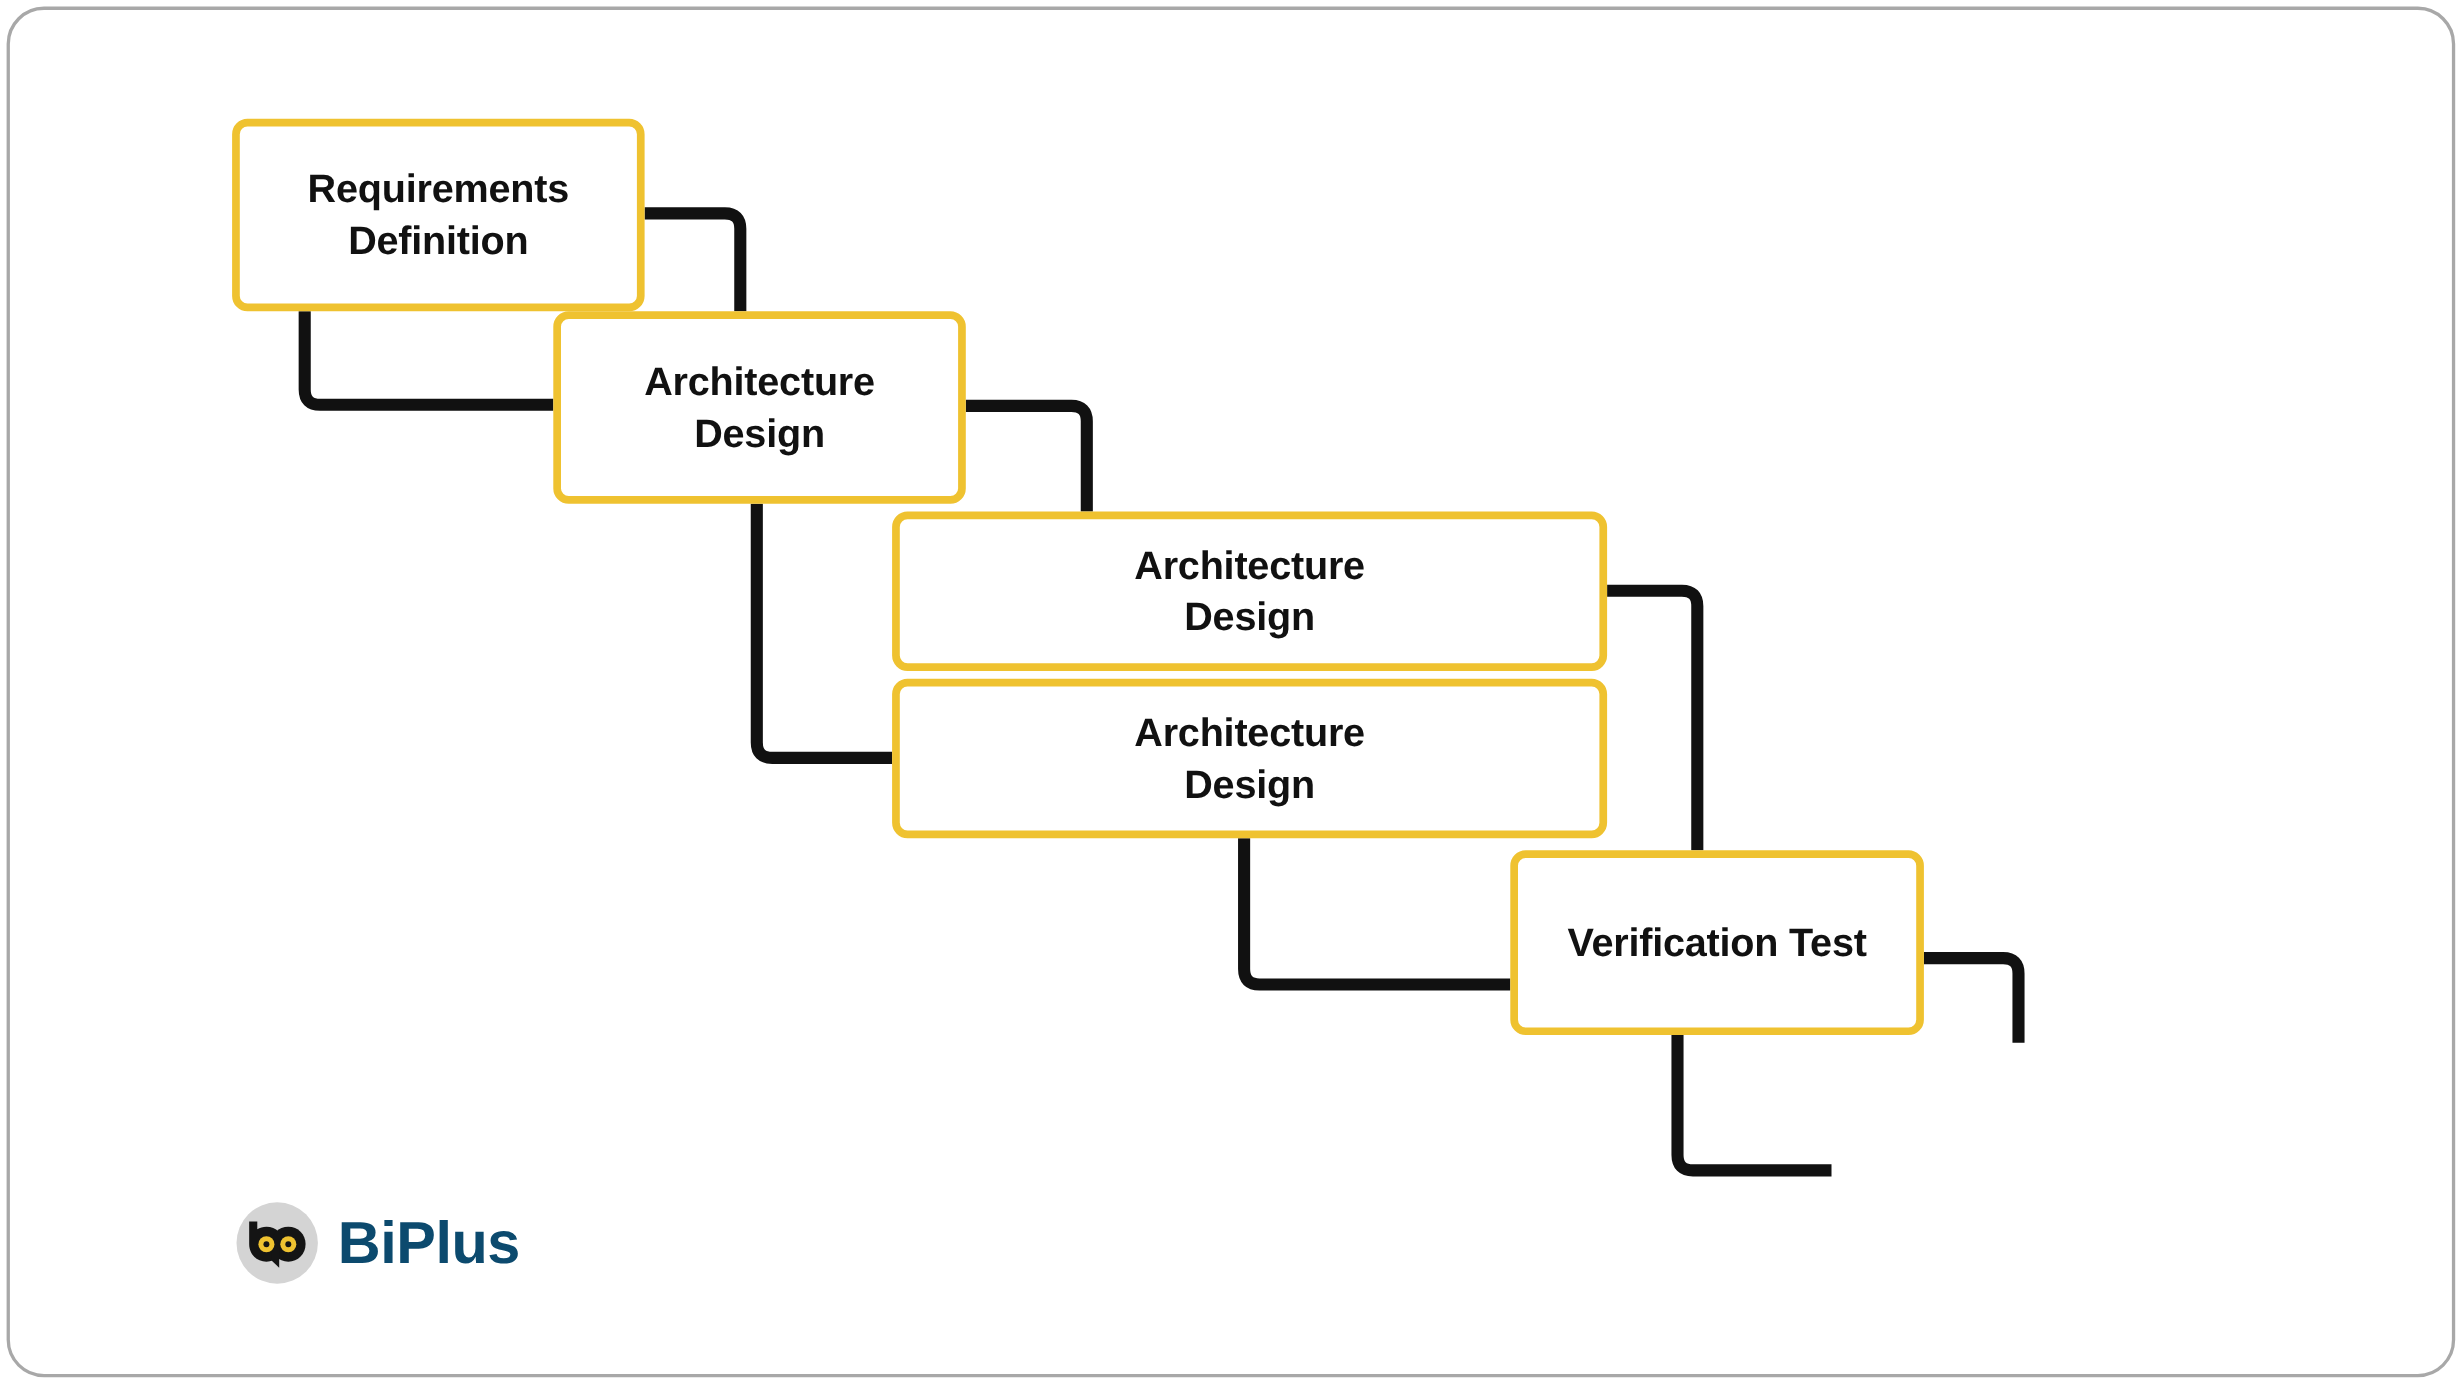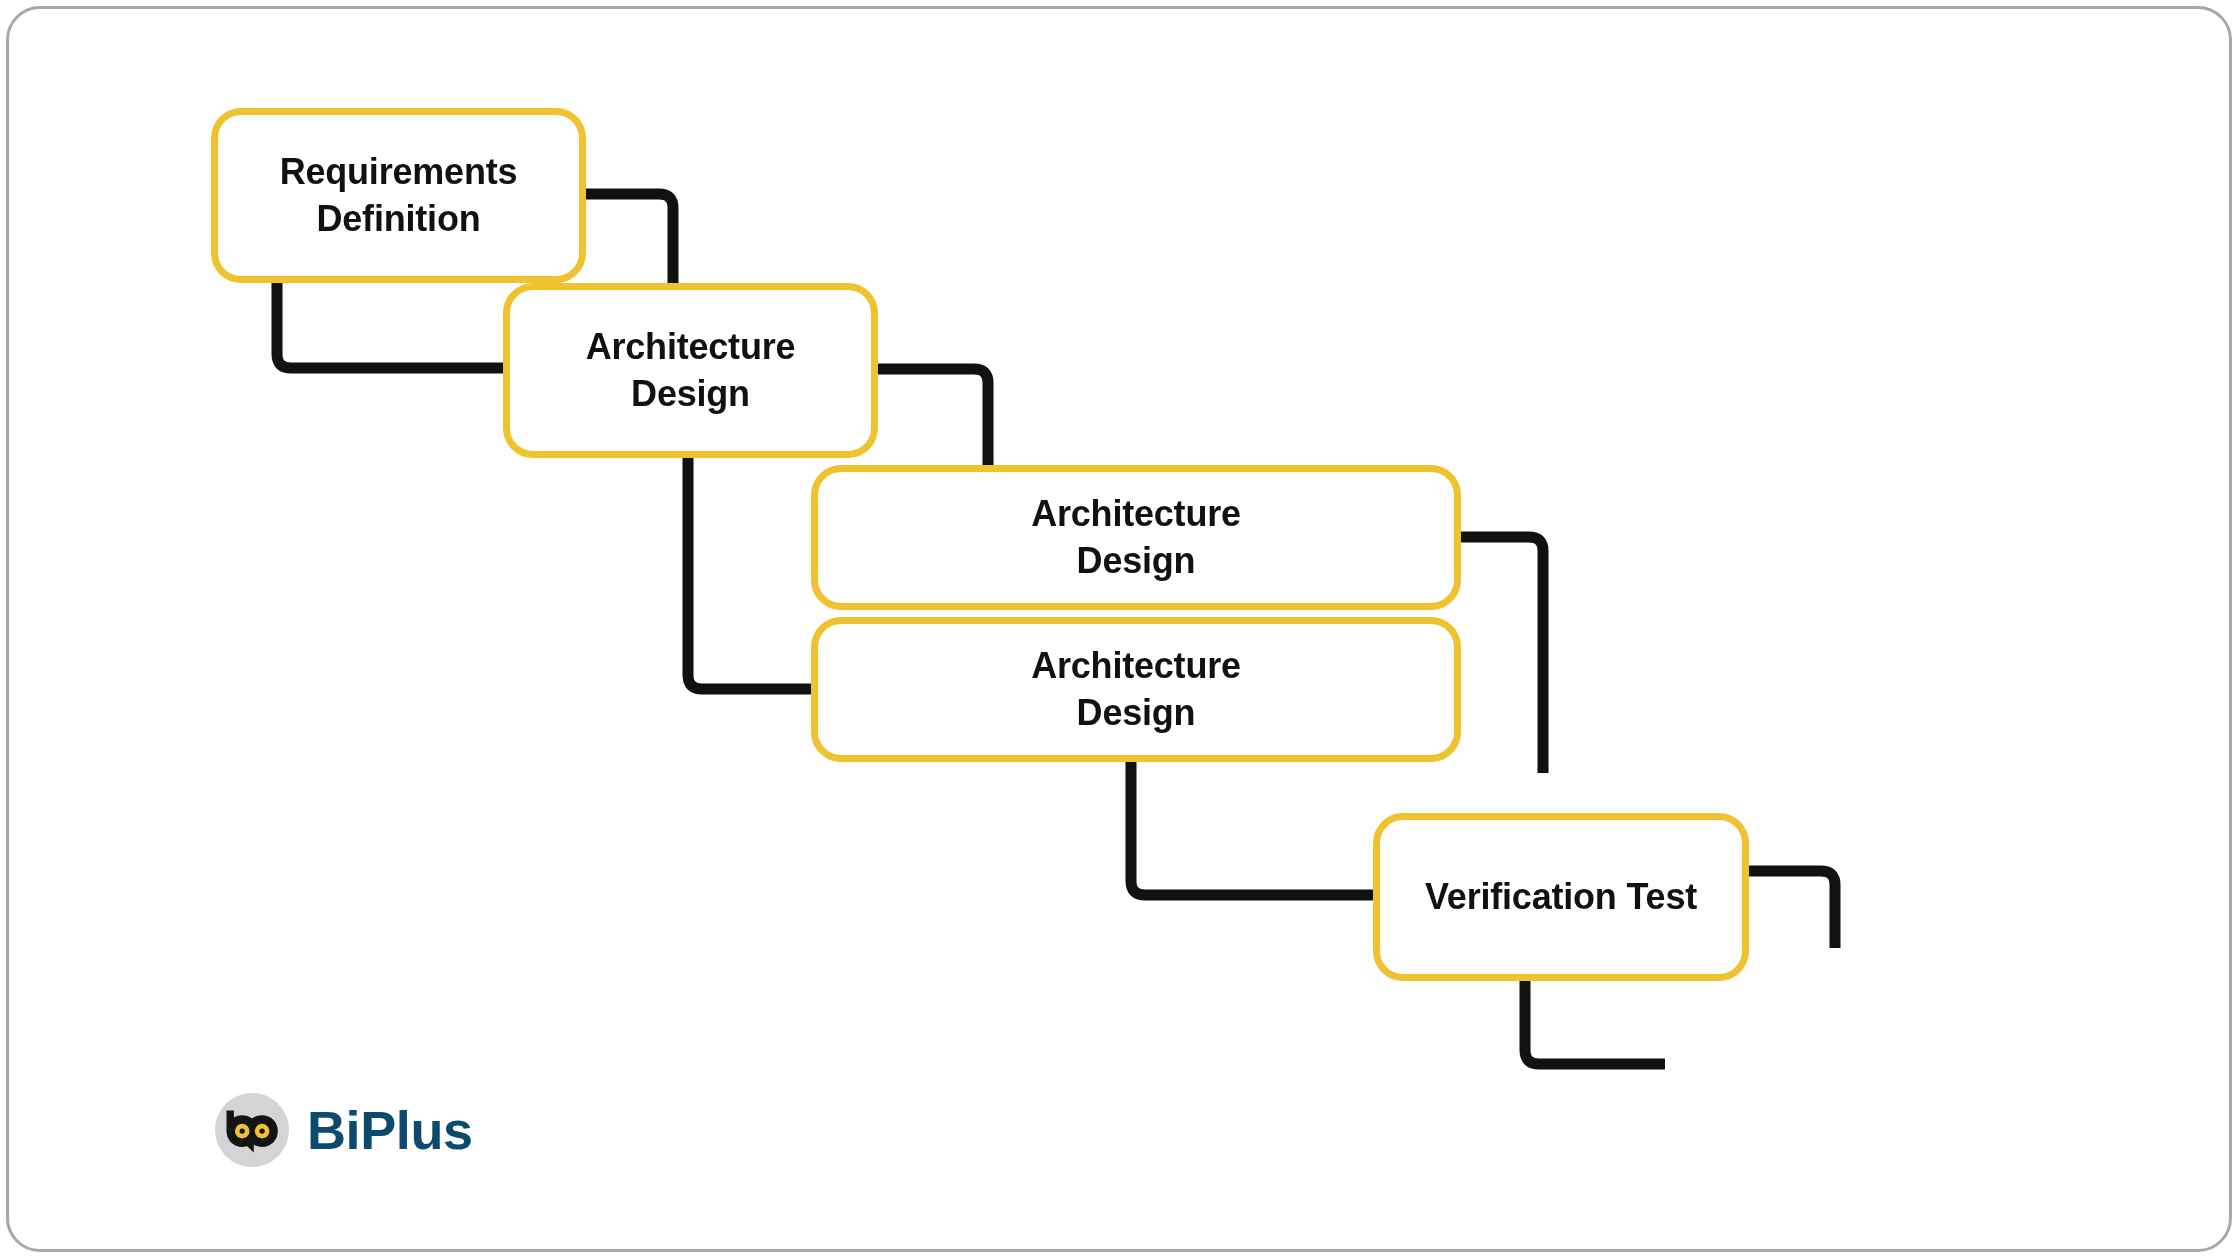--- a/index.html
+++ b/index.html
@@ -38,21 +38,21 @@
     top: 0;
     width: 2226px;
     height: 1246px;
   }
 
   .stage-box {
     position: absolute;
     box-sizing: border-box;
     background: #ffffff;
     border: 7px solid var(--accent, #EFC230);
-    border-radius: 30px;
+    border-radius: 14px;
     display: flex;
     align-items: center;
     justify-content: center;
     text-align: center;
     color: #111111;
     font-weight: 700;
     font-size: 36px;
     line-height: 1.28;
     letter-spacing: -0.2px;
     padding: 4px 14px;
@@ -61,21 +61,21 @@
   .stage-box .stage-label {
     display: block;
     white-space: pre-line;
   }
 
   
   #stage-1 { left: 202px;  top:  99px; width: 375px; height: 175px; z-index: 7; }
   #stage-2 { left: 494px;  top: 274px; width: 375px; height: 175px; z-index: 6; }
   #stage-3 { left: 802px;  top: 456px; width: 650px; height: 145px; z-index: 5; }
   #stage-4 { left: 802px;  top: 608px; width: 650px; height: 145px; z-index: 4; }
-  #stage-5 { left: 1364px; top: 764px; width: 376px; height: 168px; z-index: 3; margin-top: 40px; }
+  #stage-5 { left: 1364px; top: 764px; width: 376px; height: 168px; z-index: 3; }
   #stage-6 { left: 1656px; top: 939px; width: 376px; height: 168px; z-index: 2; }
 
   #brand-logo {
     position: absolute;
     left: 206px;
     top: 1084px;
     display: flex;
     align-items: center;
     gap: 18px;
     z-index: 10;

